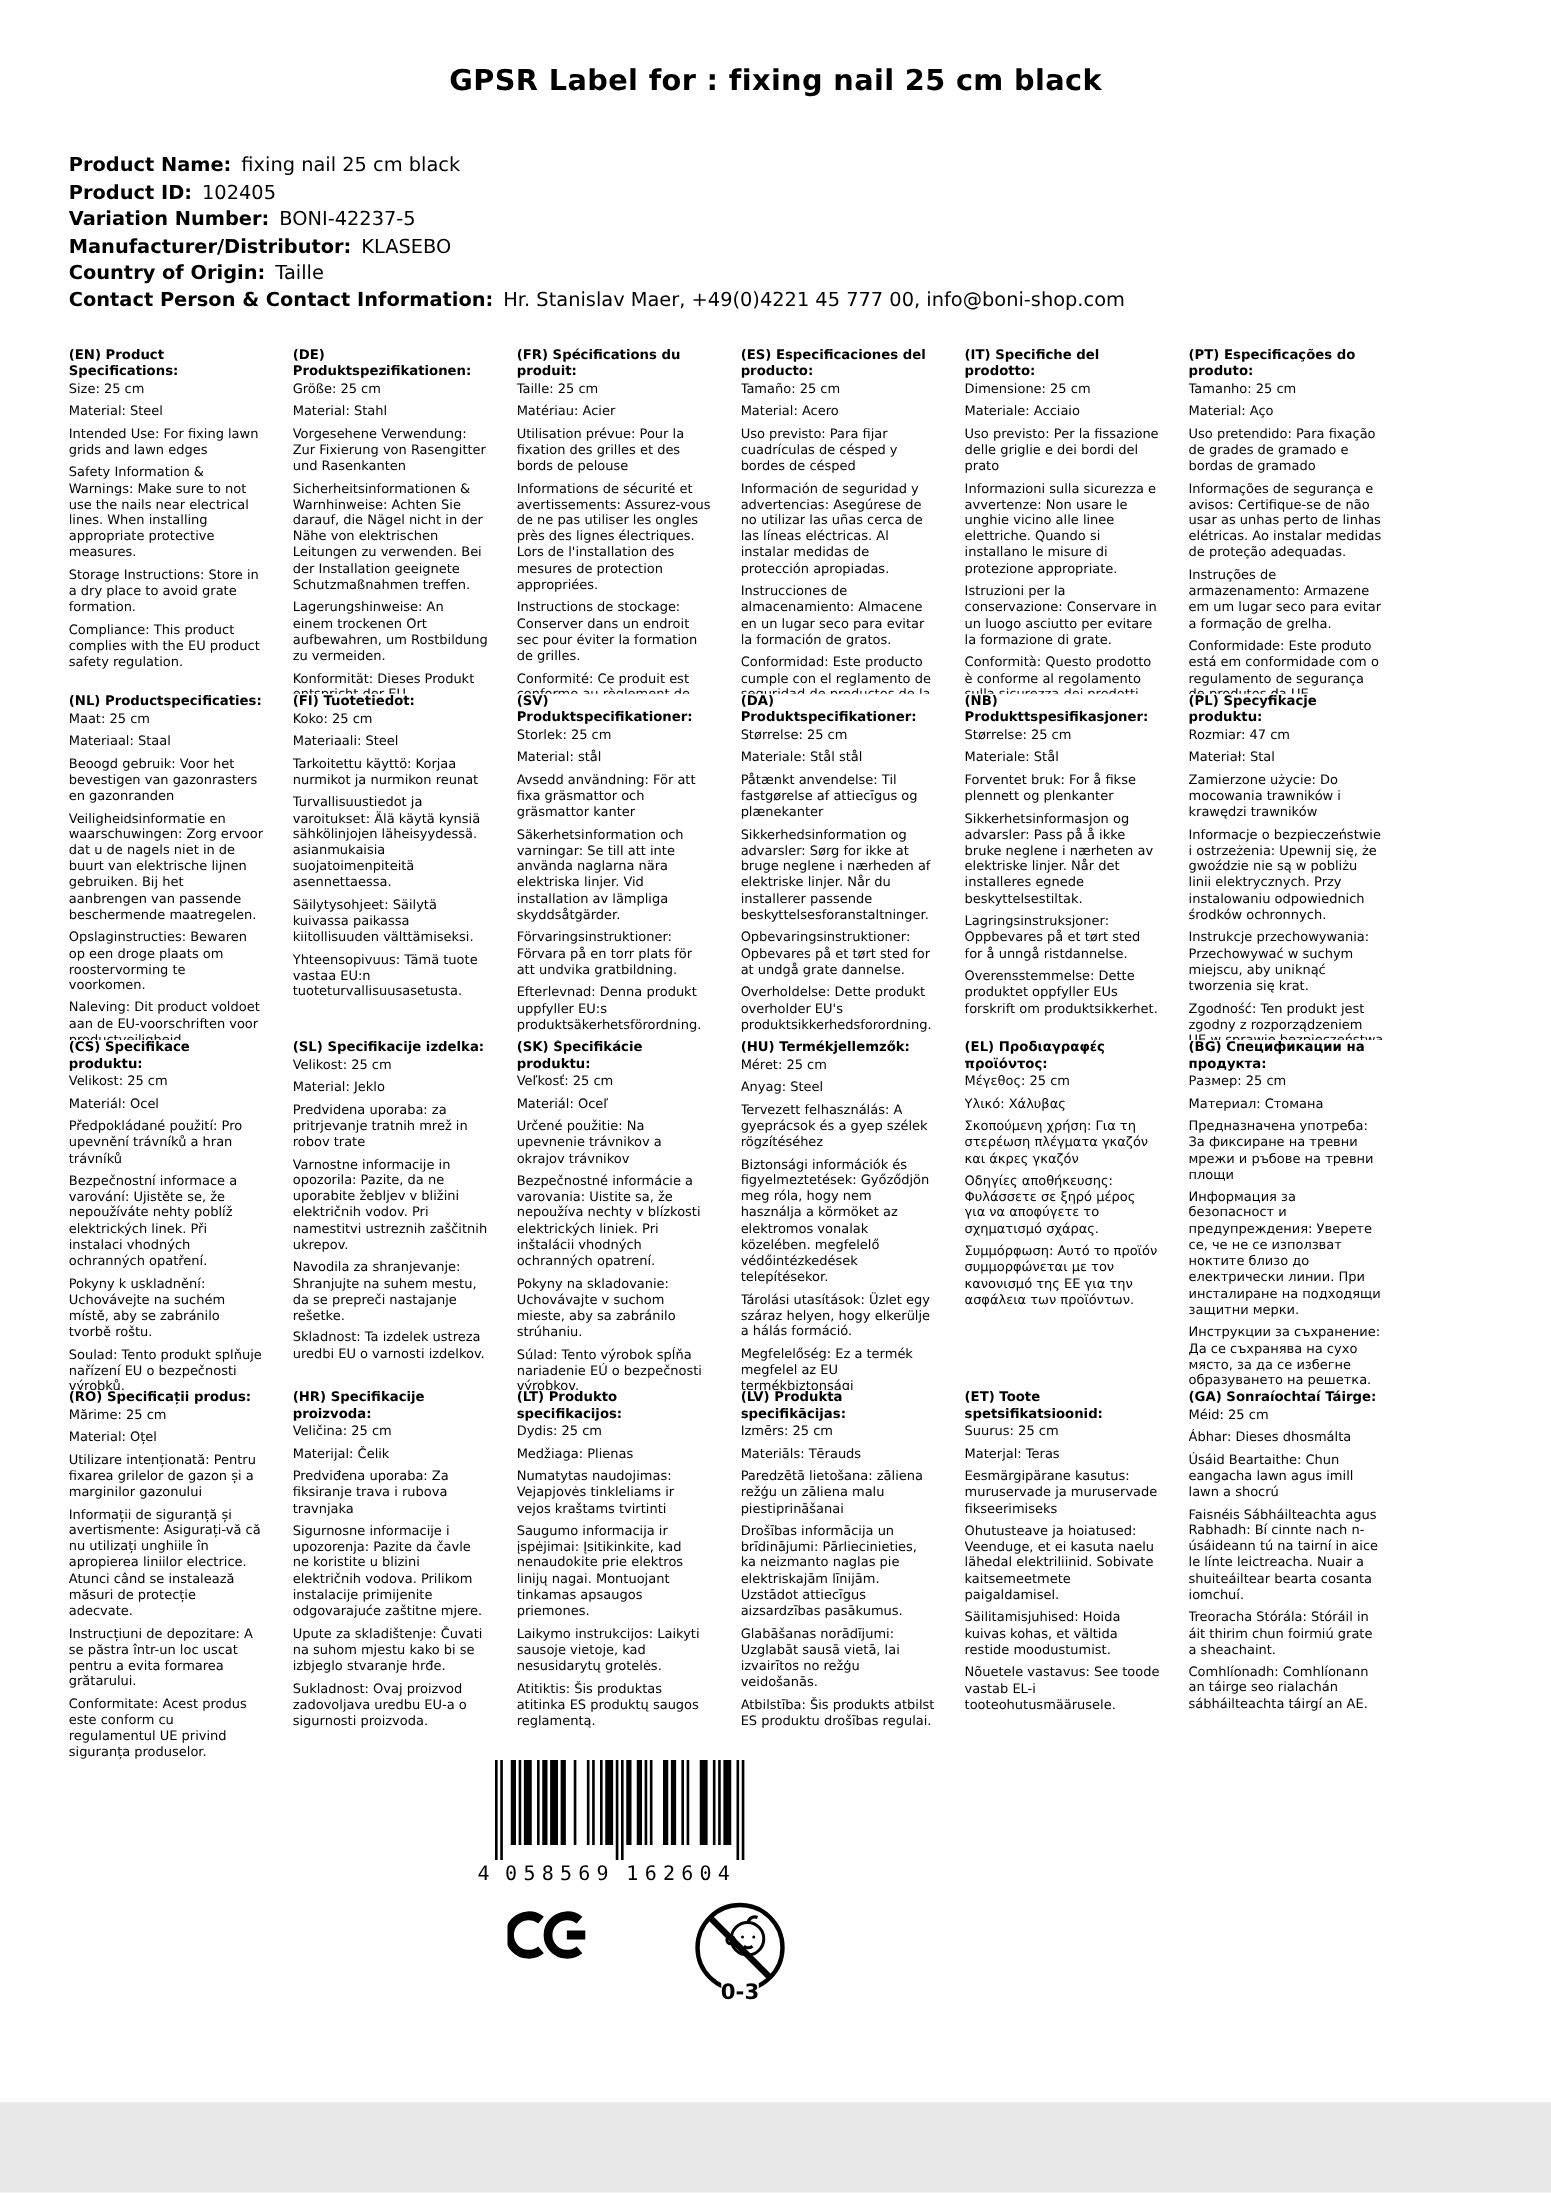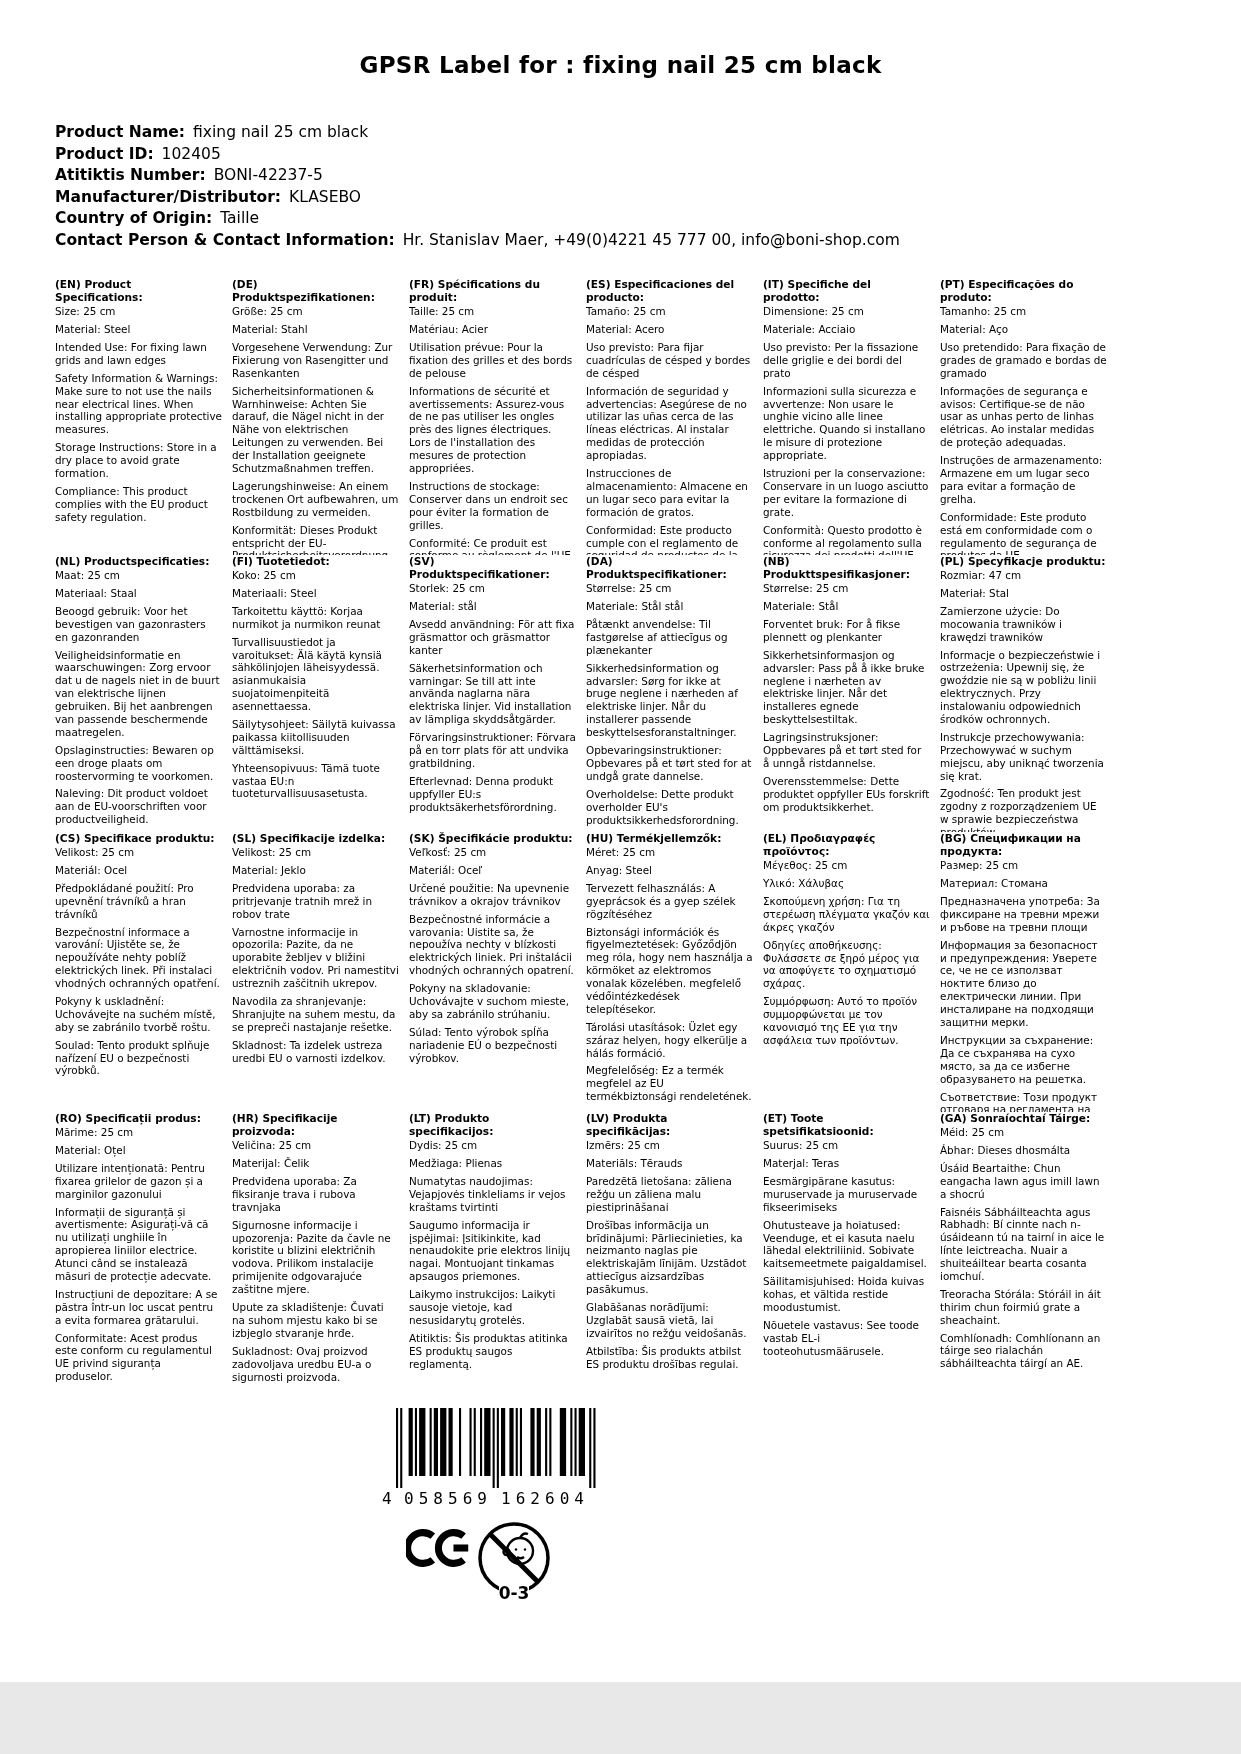--- a/index.html
+++ b/index.html
@@ -17,49 +17,49 @@
   .product-info {
     position:absolute; left:55px; top:122px; width:1100px;
     font-size:15.5px; line-height:21.5px;
   }
   .info-row { white-space:nowrap; }
   .info-label { font-weight:bold; margin-right:8px;margin-top:16px; }
   .spec-grid {
     position:absolute; left:55px; top:278px; width:1052px;
     display:grid; grid-template-columns:repeat(6, 1fr);
     grid-template-rows:277px 277px 280px auto;
-    column-gap:10px;
+    column-gap:23px;
   }
   .spec-block { font-size:10.4px; line-height:1.24; overflow:hidden; }
   .spec-header { font-weight:bold; font-size:10.6px; margin-bottom:1px; }
   .spec-para { margin:0 0 5px 0; }
   .footer {
     position:absolute; left:378px; top:1408px; width:420px; height:220px;
   }
   .barcode-svg { display:block; }
   .barcode-svg text {
     font-family:"DejaVu Sans Mono", monospace;
     font-size:16px; fill:#000;
   }
-  .marks-row { position:absolute; left:28px; top:108px; width:260px; display:flex; align-items:flex-start; }
+  .marks-row { position:absolute; left:28px; top:108px; width:260px; display:flex; align-items:flex-start; gap:78px; }
   .ce-svg path { fill:none; stroke:#000; stroke-width:11; }
   .age-svg .outline { fill:none; stroke:#000; }
   .age-svg text { font-family:"DejaVu Sans", sans-serif; font-weight:bold; font-size:17px; fill:#000; }
 </style>
 </head>
 <body>
 
 <div class="page">
 
   <div class="title">GPSR Label for : fixing nail 25 cm black</div>
 
   <div class="product-info">
       <div class="info-row"><span class="info-label">Product Name:</span><span class="info-value">fixing nail 25 cm black</span></div>
       <div class="info-row"><span class="info-label">Product ID:</span><span class="info-value">102405</span></div>
-      <div class="info-row"><span class="info-label">Atitiktis Number:</span><span class="info-value">BONI-42237-5</span></div>
+      <div class="info-row"><span class="info-label">Variation Number:</span><span class="info-value">BONI-42237-5</span></div>
       <div class="info-row"><span class="info-label">Manufacturer/Distributor:</span><span class="info-value">KLASEBO</span></div>
       <div class="info-row"><span class="info-label">Country of Origin:</span><span class="info-value">Taille</span></div>
       <div class="info-row"><span class="info-label">Contact Person &amp; Contact Information:</span><span class="info-value">Hr. Stanislav Maer, +49(0)4221 45 777 00, info@boni-shop.com</span></div>
     </div>
 
   <div class="spec-grid">
       <div class="spec-block">
         <div class="spec-header">(EN) Product Specifications:</div>
         <p class="spec-para">Size: 25 cm</p>
         <p class="spec-para">Material: Steel</p>

